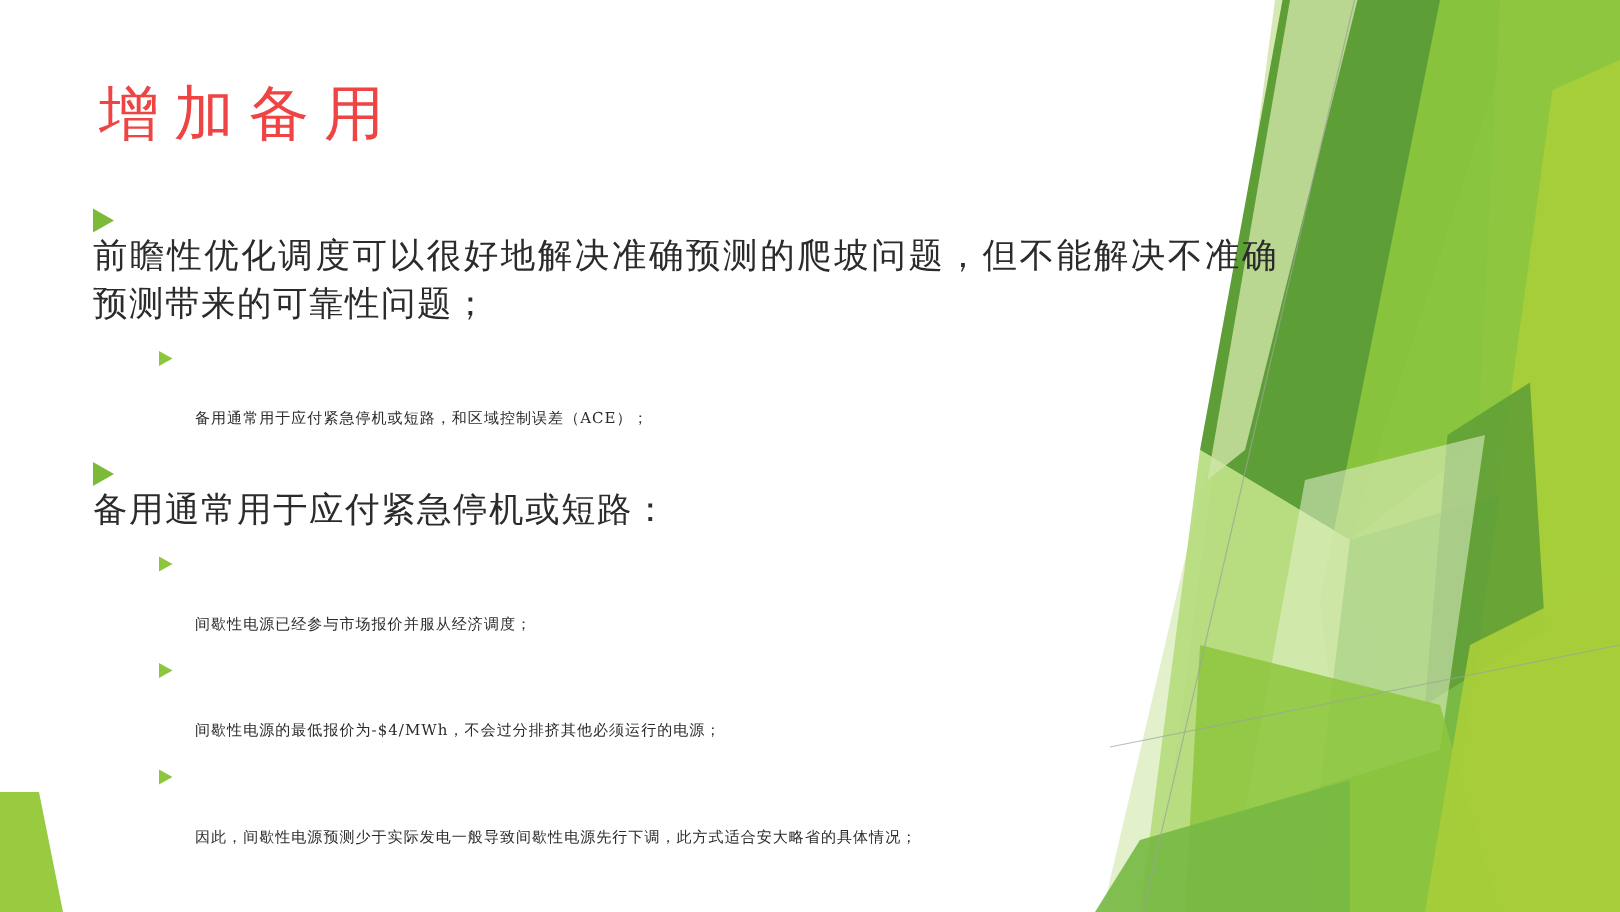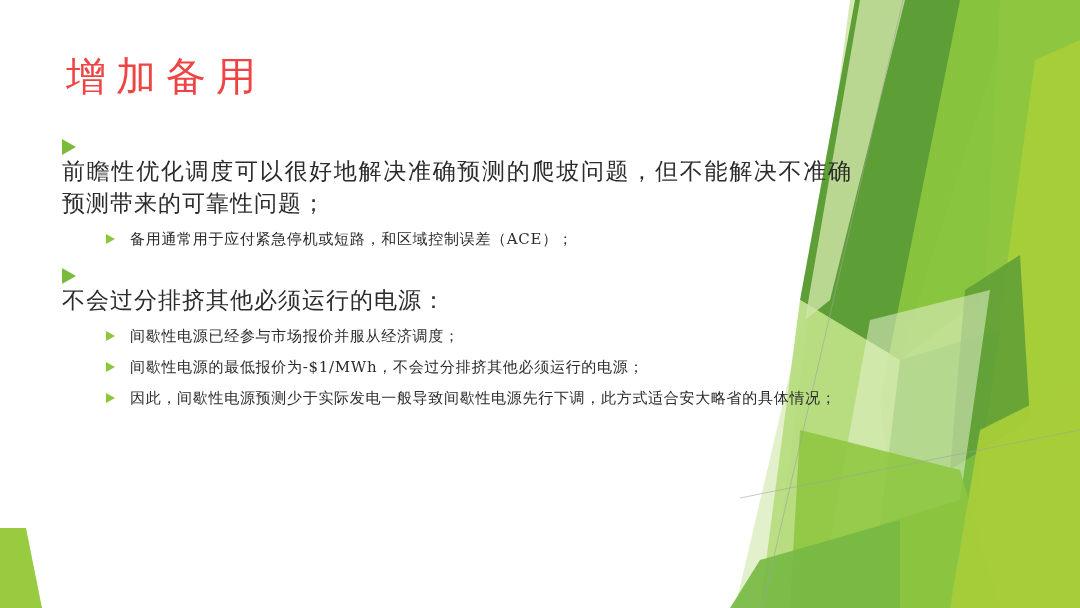--- a/index.html
+++ b/index.html
@@ -72,24 +72,25 @@
     margin: 0 0 8px 44px;
   }
   .bullet-l2 .marker {
     flex: 0 0 auto;
     width: 24px;
     padding-top: 6px;
   }
   .bullet-l2 .text {
     flex: 1 1 auto;
     font-family: "DejaVu Serif", "Liberation Serif", serif;
-    font-size: 15px;
+    font-size: 10px;
     line-height: 23px;
     color: #2b2b2b;
     letter-spacing: 0.7px;
+    margin-top: 40px;
   }
   .tri {
     display: block;
     width: 0;
     height: 0;
     border-style: solid;
   }
   .tri-l1 {
     border-width: 8px 0 8px 14px;
     border-color: transparent transparent transparent #7CBB3A;
@@ -151,35 +152,35 @@
               <i class="tri tri-l2"></i>
             </span>
           <span class="text">备用通常用于应付紧急停机或短路，和区域控制误差（ACE）；</span>
         </div>
       </div>
 
       <div class="bullet-l1">
         <span class="marker">
             <i class="tri tri-l1"></i>
           </span>
-        <span class="text">不会过分排挤其他必须运行的电源：</span>
+        <span class="text">备用通常用于应付紧急停机或短路：</span>
       </div>
 
       <div class="sub-group">
         <div class="bullet-l2">
           <span class="marker">
               <i class="tri tri-l2"></i>
             </span>
           <span class="text">间歇性电源已经参与市场报价并服从经济调度；</span>
         </div>
         <div class="bullet-l2">
           <span class="marker">
               <i class="tri tri-l2"></i>
             </span>
-          <span class="text">间歇性电源的最低报价为-$1/MWh，不会过分排挤其他必须运行的电源；</span>
+          <span class="text">间歇性电源的最低报价为-$4/MWh，不会过分排挤其他必须运行的电源；</span>
         </div>
         <div class="bullet-l2">
           <span class="marker">
               <i class="tri tri-l2"></i>
             </span>
           <span class="text">因此，间歇性电源预测少于实际发电一般导致间歇性电源先行下调，此方式适合安大略省的具体情况；</span>
         </div>
       </div>
 
     </div>

